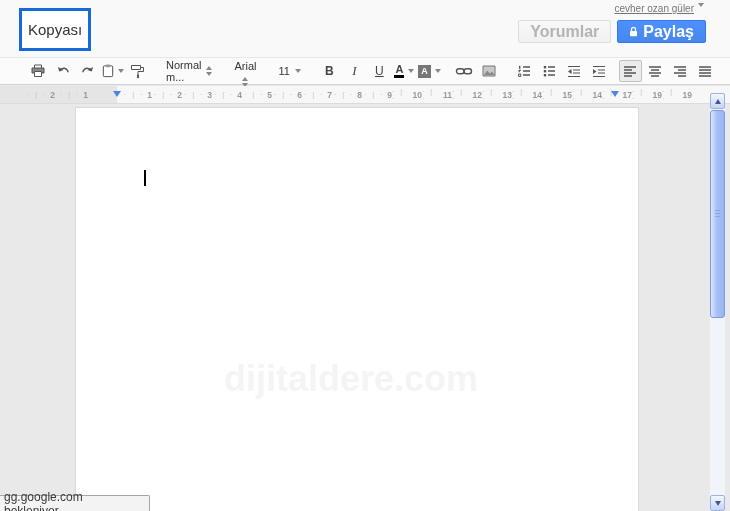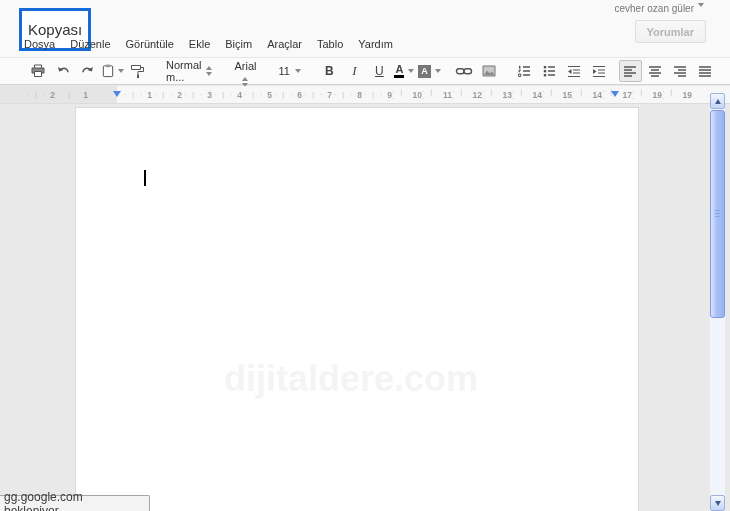--- a/index.html
+++ b/index.html
@@ -9,26 +9,26 @@
     --canvas-gray:#e9e9e9;
     --scrollbar-blue:#a7c0f5;
   }
   *{box-sizing:border-box;margin:0;padding:0;}
   html,body{background:#e9e9e9;}
   body{font-family:"Liberation Sans",sans-serif;}
   #app{position:relative;width:730px;height:511px;overflow:hidden;background:var(--canvas-gray);}
 
   
   .header{position:absolute;top:0;left:0;right:0;height:57px;background:#f9f9f9;}
-  .account{position:absolute;top:3px;right:26px;font-size:10px;color:#777;display:flex;align-items:flex-start;gap:4px;cursor:pointer;}
+  .account{position:absolute;top:3px;right:26px;font-size:10px;color:#777;display:flex;align-items:flex-start;gap:4px;cursor:pointer;text-decoration:underline;}
   .caret-sm{width:0;height:0;border-left:3px solid transparent;border-right:3px solid transparent;border-top:4px solid #888;display:inline-block;}
   .title-row{position:absolute;top:8px;left:19px;display:flex;align-items:center;font-size:15px;color:#333;}
   .annot-box{border:3px solid var(--annotation-blue);padding:10px 6px;margin-right:5px;background:#fff;}
   .hdr-buttons{position:absolute;top:20px;right:24px;display:flex;gap:6px;}
-  .btn{height:23px;border-radius:2px;font-size:11px;font-weight:bold;display:flex;align-items:center;gap:5px;padding:0 11px;cursor:pointer;}
+  .btn{height:23px;border-radius:2px;font-size:16px;font-weight:bold;display:flex;align-items:center;gap:5px;padding:0 11px;cursor:pointer;}
   .btn-comments{background:linear-gradient(#f8f8f8,#f1f1f1);border:1px solid #dedede;color:#b4b4b4;}
   .btn-share{background:linear-gradient(var(--share-blue),#4787ed);border:1px solid var(--share-border);color:#fff;}
   .menus{position:absolute;top:38px;left:24px;display:flex;gap:15px;font-size:11px;color:#333;}
   .menu-item{cursor:pointer;}
 
   
   .toolbar{position:absolute;top:57px;left:0;right:0;height:28px;background:#fbfbfb;
     border-top:1px solid #e7e7e7;border-bottom:1px solid #d2d2d2;
     display:flex;align-items:center;padding-left:26px;gap:2px;}
   .tb-btn{height:22px;min-width:23px;display:flex;align-items:center;justify-content:center;border-radius:2px;cursor:pointer;color:#444;}
@@ -94,33 +94,29 @@
       <span>cevher ozan güler</span>
       <i class="caret-sm"></i>
     </div>
 
     <div class="title-row">
       <span class="annot-box">Kopyası</span>
     </div>
 
     <div class="hdr-buttons">
       <button class="btn btn-comments">Yorumlar</button>
-    </div>
-
-    <nav class="menus">
-
-    <span class="menu-item">Dosya</span>
-        <span class="menu-item">Düzenle</span>
-        <span class="menu-item">Görüntüle</span>
-        <span class="menu-item">Ekle</span>
-        <span class="menu-item">Biçim</span>
-        <span class="menu-item">Araçlar</span>
-        <span class="menu-item">Tablo</span>
-        <span class="menu-item">Yardım</span>
-      </nav>
+      <button class="btn btn-share">
+        <svg class="ic" width="9" height="11" viewBox="0 0 9 11">
+          <path d="M2.5 5V3.4a2 2 0 0 1 4 0V5" fill="none" stroke="#fff" stroke-width="1.3"></path>
+          <rect x="1" y="5" width="7" height="5.2" rx="1" fill="#fff"></rect>
+        </svg>
+        <span>Paylaş</span>
+      </button>
+    </div>
+
   </div>
 
   <div class="toolbar">
     <div class="tb-btn">
       <svg class="ic" width="16" height="16" viewBox="0 0 16 16">
         <path d="M4.5 5V2h7v3" fill="none" stroke="#555"></path>
         <rect x="2" y="5" width="12" height="5" fill="#8a8a8a" stroke="#555"></rect>
         <rect x="4.5" y="8.5" width="7" height="5" fill="#fff" stroke="#555"></rect>
       </svg>
     </div>

